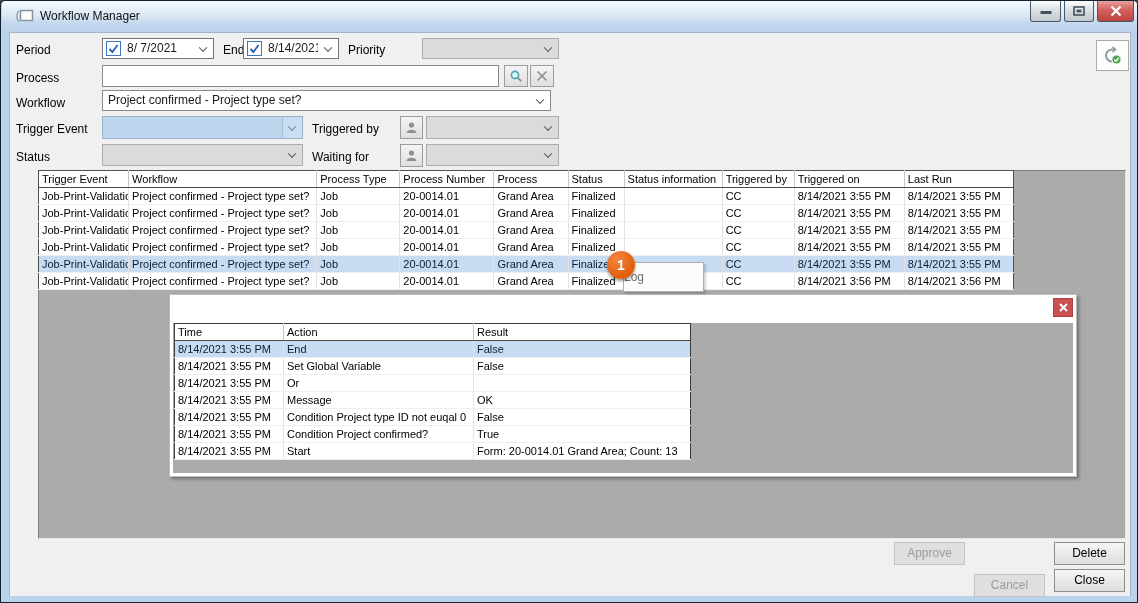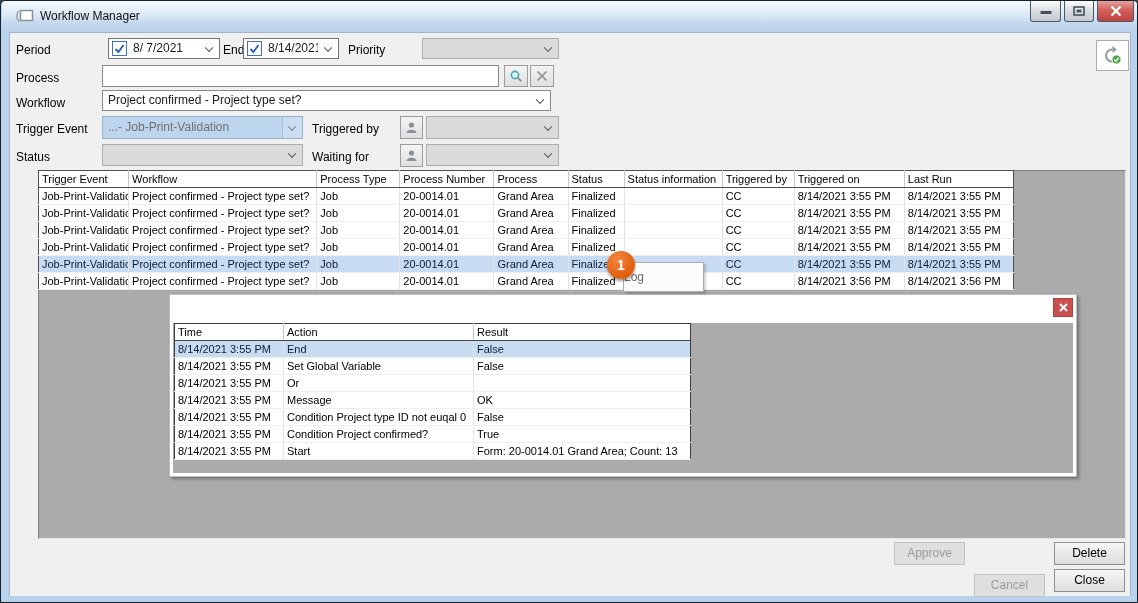--- a/index.html
+++ b/index.html
@@ -141,21 +141,21 @@
     <div class="refresh-btn">
       <svg width="21" height="21" viewBox="0 0 21 21">
         <path d="M16,10.5 A6,6 0 1,1 10.5,4.5" fill="none" stroke="#8F9AA0" stroke-width="2"></path>
         <polygon points="10.5,1 10.5,8 14.8,4.5" fill="#8F9AA0"></polygon>
         <circle cx="14.5" cy="14.5" r="4.6" fill="#4CA64C" stroke="#FFFFFF" stroke-width="1"></circle>
         <polyline points="12.3,14.6 14,16.3 16.8,12.8" fill="none" stroke="#FFFFFF" stroke-width="1.4"></polyline>
       </svg>
     </div>
 
     <span class="flabel" style="left:6px;top:9px;">Period</span>
-    <div class="combo date" style="left:92px;top:5px;width:112px;height:21px;margin-left:6px;">
+    <div class="combo date" style="left:92px;top:5px;width:112px;height:21px;">
       <span class="cbx">
         <svg width="11" height="11" viewBox="0 0 11 11">
             <polyline points="1.5,6 4.4,9 9.5,2" fill="none" stroke="#2862B8" stroke-width="1.8"></polyline>
           </svg>
       </span>
       <span class="val">8/ 7/2021</span>
       <span class="chev"></span>
     </div>
     <span class="flabel" style="left:213px;top:9px;">End</span>
     <div class="combo date" style="left:233px;top:5px;width:96px;height:21px;">
@@ -189,21 +189,20 @@
     </div>
 
     <span class="flabel" style="left:6px;top:62px;">Workflow</span>
     <div class="combo" style="left:92px;top:57px;width:449px;height:21px;">
       <span class="val">Project confirmed - Project type set?</span>
       <span class="chev"></span>
     </div>
 
     <span class="flabel" style="left:6px;top:88px;">Trigger Event</span>
     <div class="combo trigger" style="left:92px;top:83px;width:201px;height:23px;">
-      <span class="val" style="line-height:21px;">...- Job-Print-Validation</span>
       <span class="arrowbox"></span>
       <span class="chev"></span>
     </div>
     <span class="flabel" style="left:302px;top:88px;">Triggered by</span>
     <div class="sqbtn" style="left:390px;top:83px;width:23px;height:23px;">
       <svg width="13" height="13" viewBox="0 0 13 13">
         <circle cx="6.5" cy="4" r="2.6" fill="#8C9196"></circle>
         <path d="M1.5,12 C1.5,7.5 11.5,7.5 11.5,12 Z" fill="#8C9196"></path>
       </svg>
     </div>

